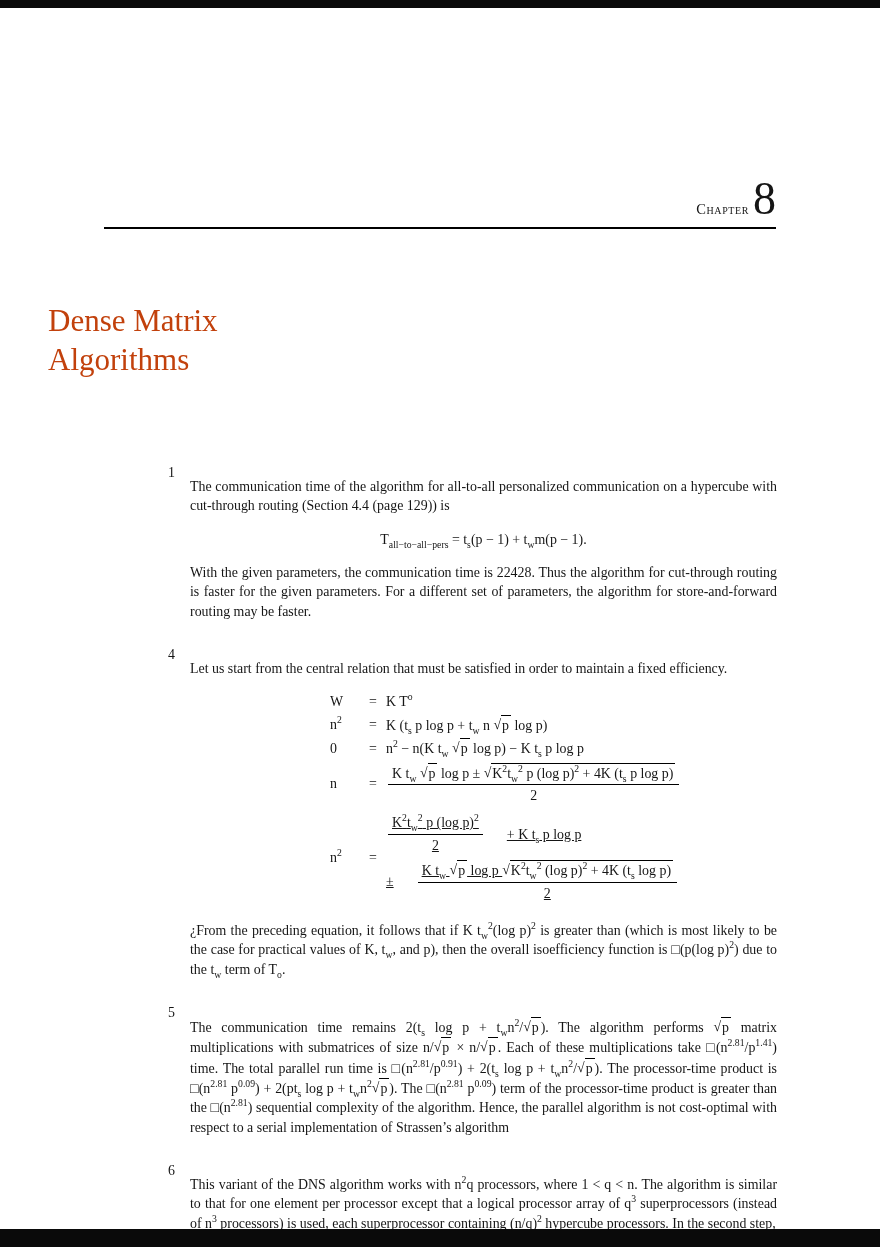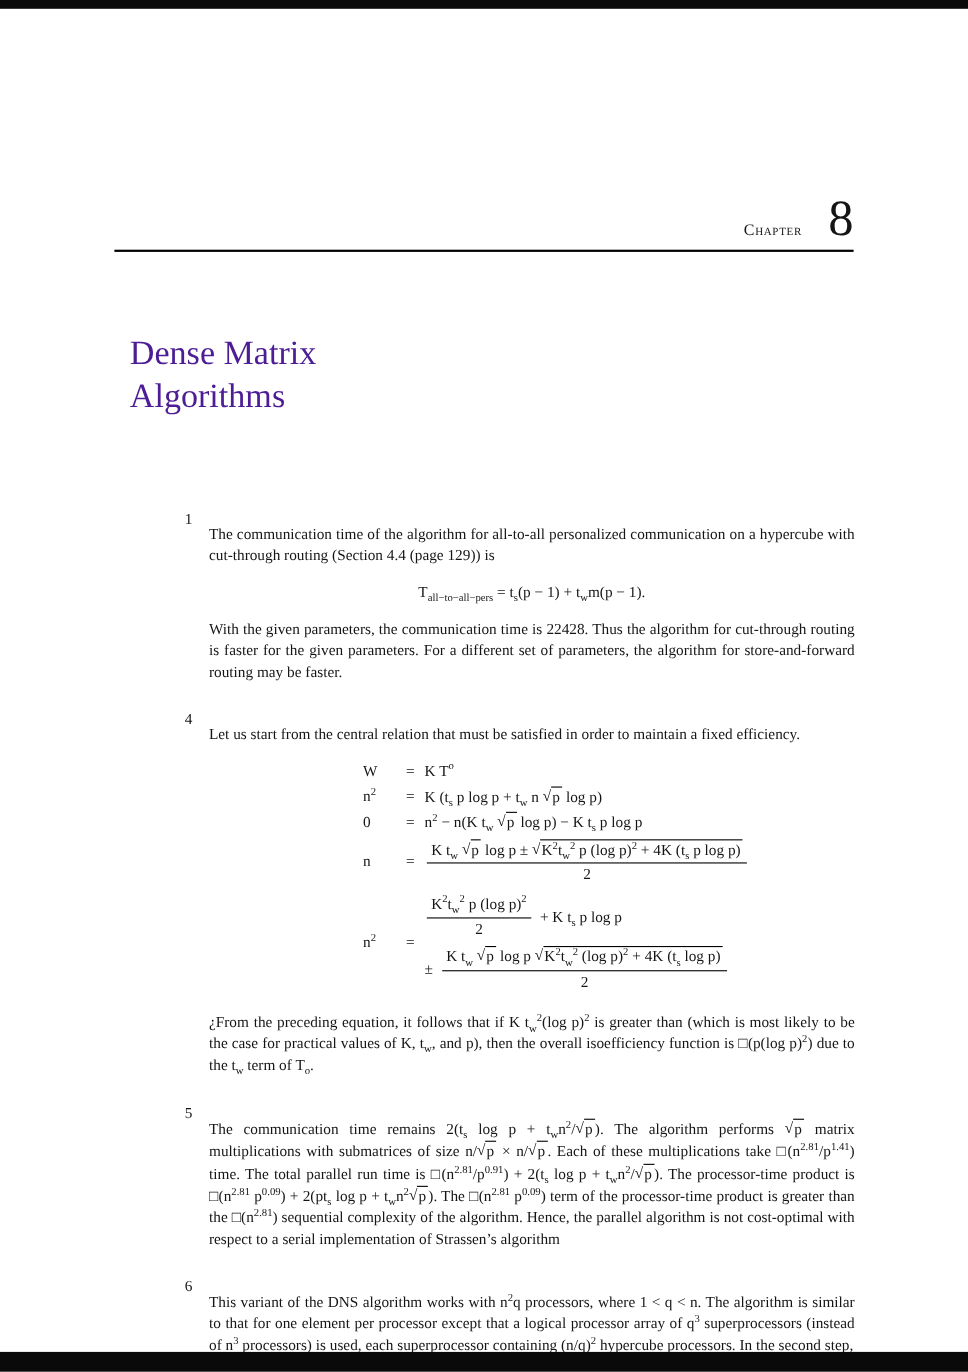--- a/index.html
+++ b/index.html
@@ -10,48 +10,48 @@
     position:relative;
   }
   .page{
     position:absolute;top:8px;left:0;
     width:880px;height:1221px;
     background:#ffffff;color:#151515;
     overflow:hidden;
   }
   .chapter-head{
     display:flex;justify-content:flex-end;align-items:baseline;
-    gap:24px;margin:168px 104px 0 104px;font-family:Liberation Serif, serif;
+    gap:4px;margin:168px 104px 0 104px;font-family:Liberation Serif, serif;
   }
   .chapter-label{font-variant:small-caps;font-size:14.5px;letter-spacing:0.6px;}
   .chapter-number{font-size:46px;line-height:1;font-weight:400;}
   .rule{height:2px;background:#000;margin:5px 104px 0 104px;}
   .title{
-    margin:72px 104px 0 118px;
-    font-size:31px;line-height:39px;font-weight:400;color:#4c1d95;
+    margin:72px 104px 0 48px;
+    font-size:31px;line-height:39px;font-weight:400;color:#c2410c;
   }
   .problems{margin:84px 103px 0 104px;list-style:none;}
   .item{display:flex;margin-bottom:10px;font-size:13.9px;line-height:19.4px;}
   .inum{flex:none;width:22px;margin-left:24px;text-align:left;}
   .ibody{flex:1;min-width:0;}
   .just{text-align:justify;}
   .ceq{text-align:center;margin:7px 0 14px 0;}
   sub{font-size:0.70em;line-height:0;}
   sup{font-size:0.70em;line-height:0;}
   
   .sq{white-space:nowrap;display:inline-block;}
   .rad{display:inline-block;transform:translateY(-1px);}
   .vin{display:inline-block;border-top:1px solid #000;padding:0 2px 0 1px;}
   
   .deriv{margin:12px 0 10px 140px;}
   .drow{display:flex;align-items:center;margin:3px 0;}
   .dl{flex:none;min-width:30px;}
   .dr{flex:none;width:26px;text-align:center;}
   .dd{flex:none;}
-  .dline{margin:3px 0;display:flex;align-items:center;gap:6px;}
+  .dline{margin:3px 0;display:flex;align-items:center;gap:22px;text-decoration:underline;}
   
   .frac{display:inline-block;vertical-align:middle;text-align:center;margin:1px 2px;}
   .fnum{display:block;padding:0 4px 1px 4px;}
   .fden{display:block;border-top:1px solid #000;padding:1px 4px 0 4px;}
 </style>
 </head>
 <body>
 
 <div class="page">
 

